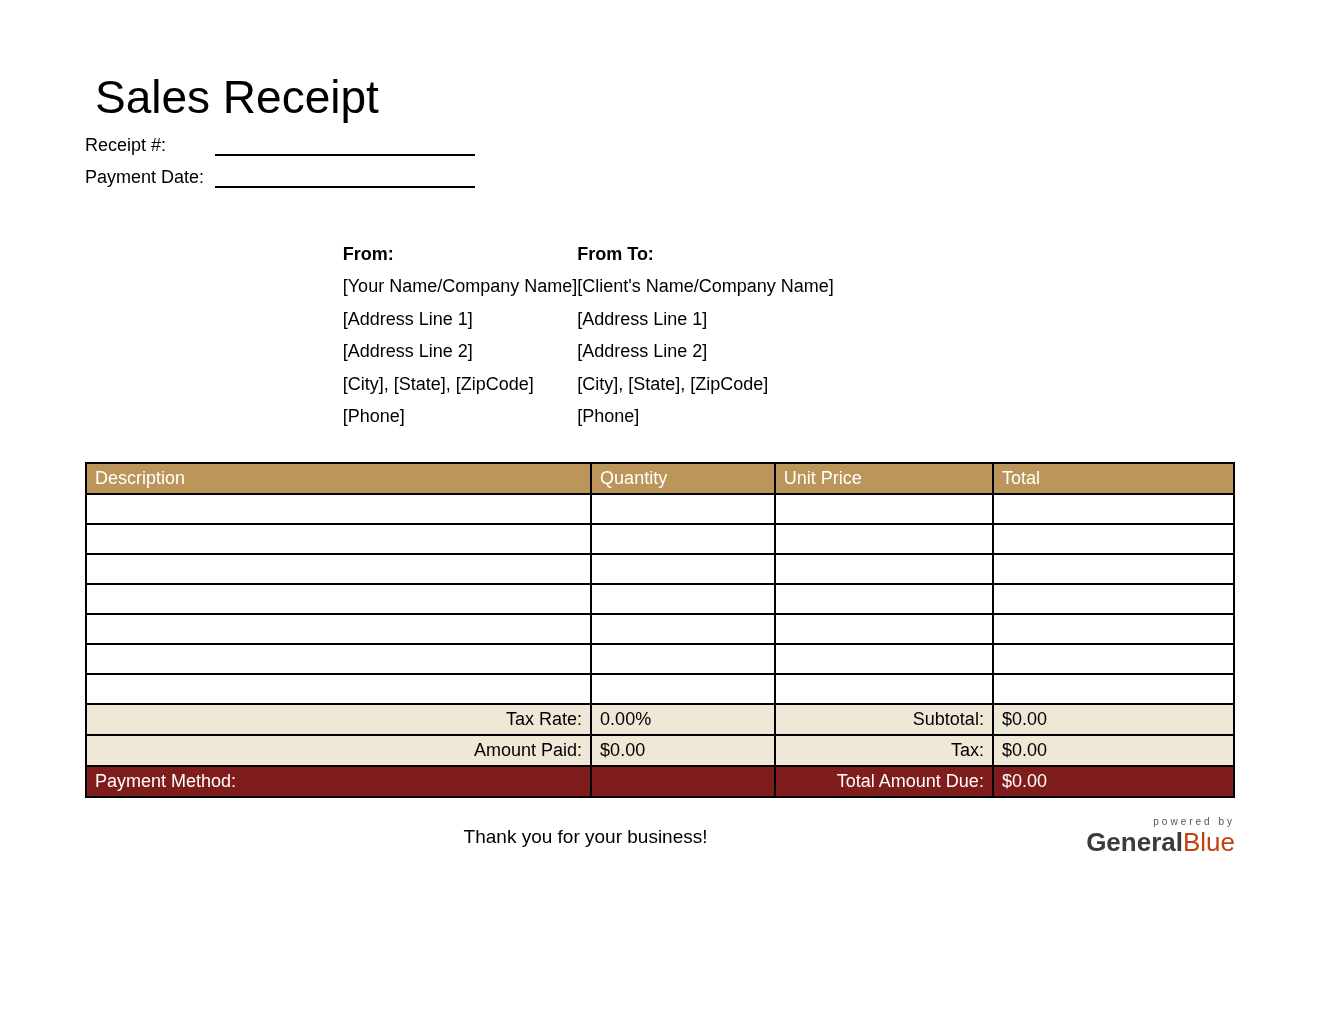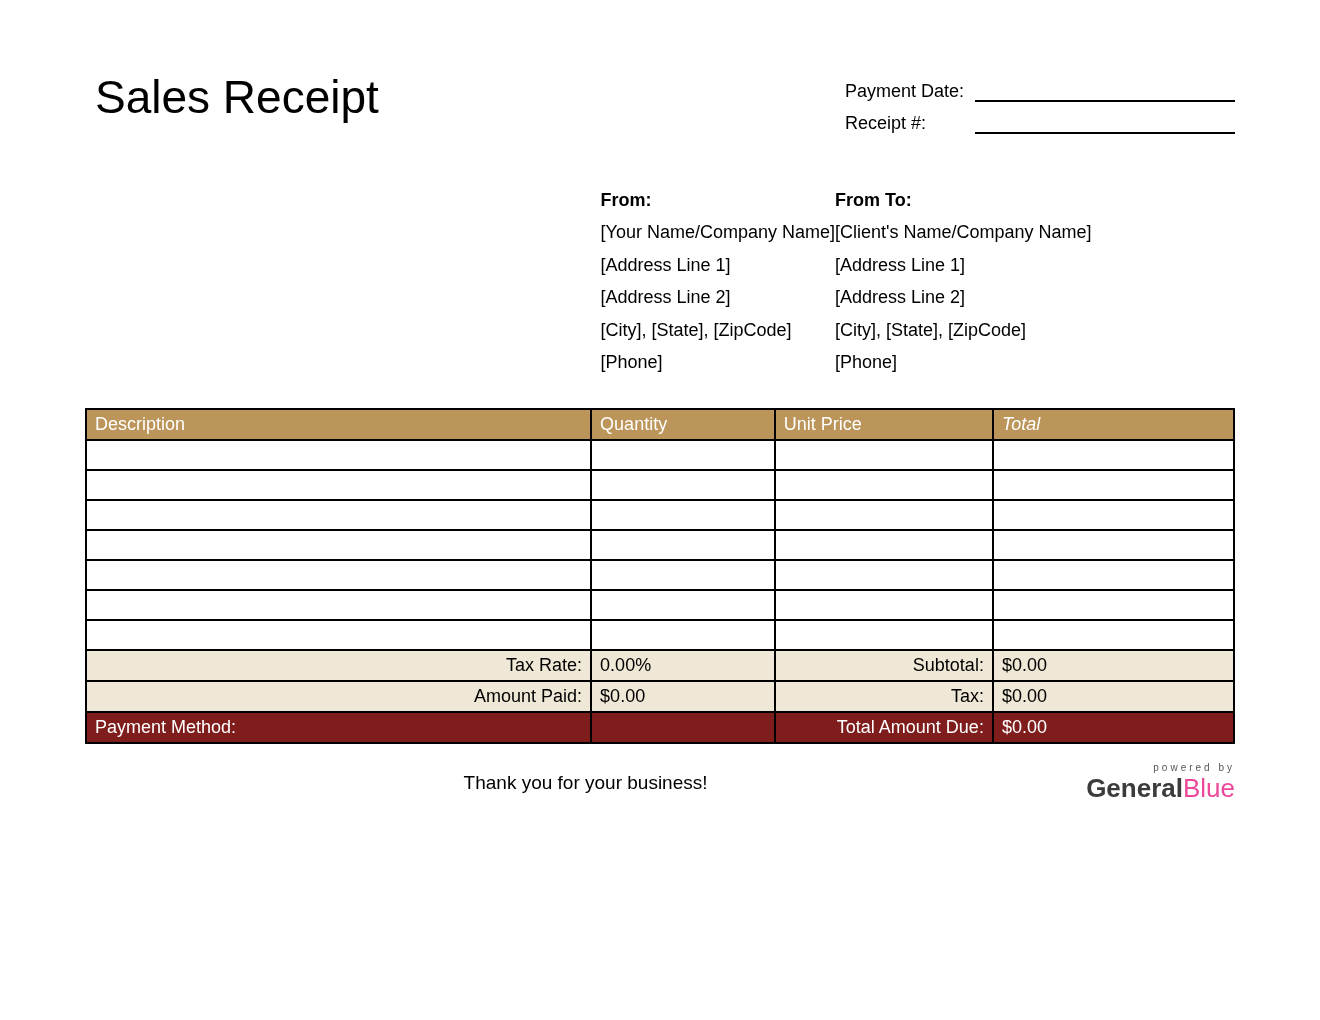--- a/index.html
+++ b/index.html
@@ -9,20 +9,21 @@
     width: 1320px;
     height: 1020px;
     padding: 70px 85px;
     color: #000;
   }
   .top-section {
     display: flex;
     justify-content: space-between;
     align-items: flex-start;
     margin-bottom: 40px;
+    flex-direction: column;
   }
   .title {
     font-size: 46px;
     font-weight: 400;
     margin-left: 10px;
   }
   .meta-block {
     margin-top: 10px;
     font-size: 18px;
   }
@@ -34,21 +35,21 @@
   .meta-label {
     width: 130px;
   }
   .meta-line {
     width: 260px;
     border-bottom: 2px solid #000;
     height: 22px;
   }
   .addresses {
     display: flex;
-    justify-content: flex-end;
+    justify-content: center;
     margin-bottom: 30px;
     font-size: 18px;
   }
   .addr-block { line-height: 1.8; }
   .addr-heading { font-weight: bold; }
   table.items {
     width: 100%;
     border-collapse: collapse;
     font-size: 18px;
   }
@@ -62,51 +63,51 @@
   }
   table.items td {
     border: 2px solid #000;
     padding: 4px 8px;
     height: 30px;
     margin-top: 47px;
   }
   .col-desc { width: 44%; }
   .col-qty  { width: 16%; }
   .col-unit { width: 19%; }
-  .col-tot  { width: 21%; font-style: italic; }
+  .col-tot  { width: 21%; }
   tr.summary-cream td { background: #efe8d6; }
   tr.summary-brown td { background: #7f1d1d; color: #fff; }
   .label-right { text-align: right; }
   .thank-row {
     display: flex;
     align-items: center;
     margin-top: 18px;
   }
   .thanks {
     flex: 1;
     text-align: center;
     font-size: 19px;
   }
   .logo-block { text-align: right; font-family: Arial, sans-serif; }
   .powered { font-size: 10px; letter-spacing: 3px; color: #555; }
   .general { font-size: 26px; font-weight: bold; color: #3b3b3b; }
-  .blue { color: #ec4899; font-weight: normal; }
+  .blue { color: #c2410c; font-weight: normal; }
 </style>
 </head>
 <body>
 
 <div class="top-section">
   <h1 class="title">Sales Receipt</h1>
   <div class="meta-block">
     <div class="meta-row">
-      <span class="meta-label">Payment Date:</span>
+      <span class="meta-label">Receipt #:</span>
       <span class="meta-line"></span>
     </div>
     <div class="meta-row">
-      <span class="meta-label">Receipt #:</span>
+      <span class="meta-label">Payment Date:</span>
       <span class="meta-line"></span>
     </div>
   </div>
 </div>
 
 <div class="addresses">
   <div class="addr-block">
     <div class="addr-heading">From:</div>
     <div>[Your Name/Company Name]</div>
     <div>[Address Line 1]</div>

